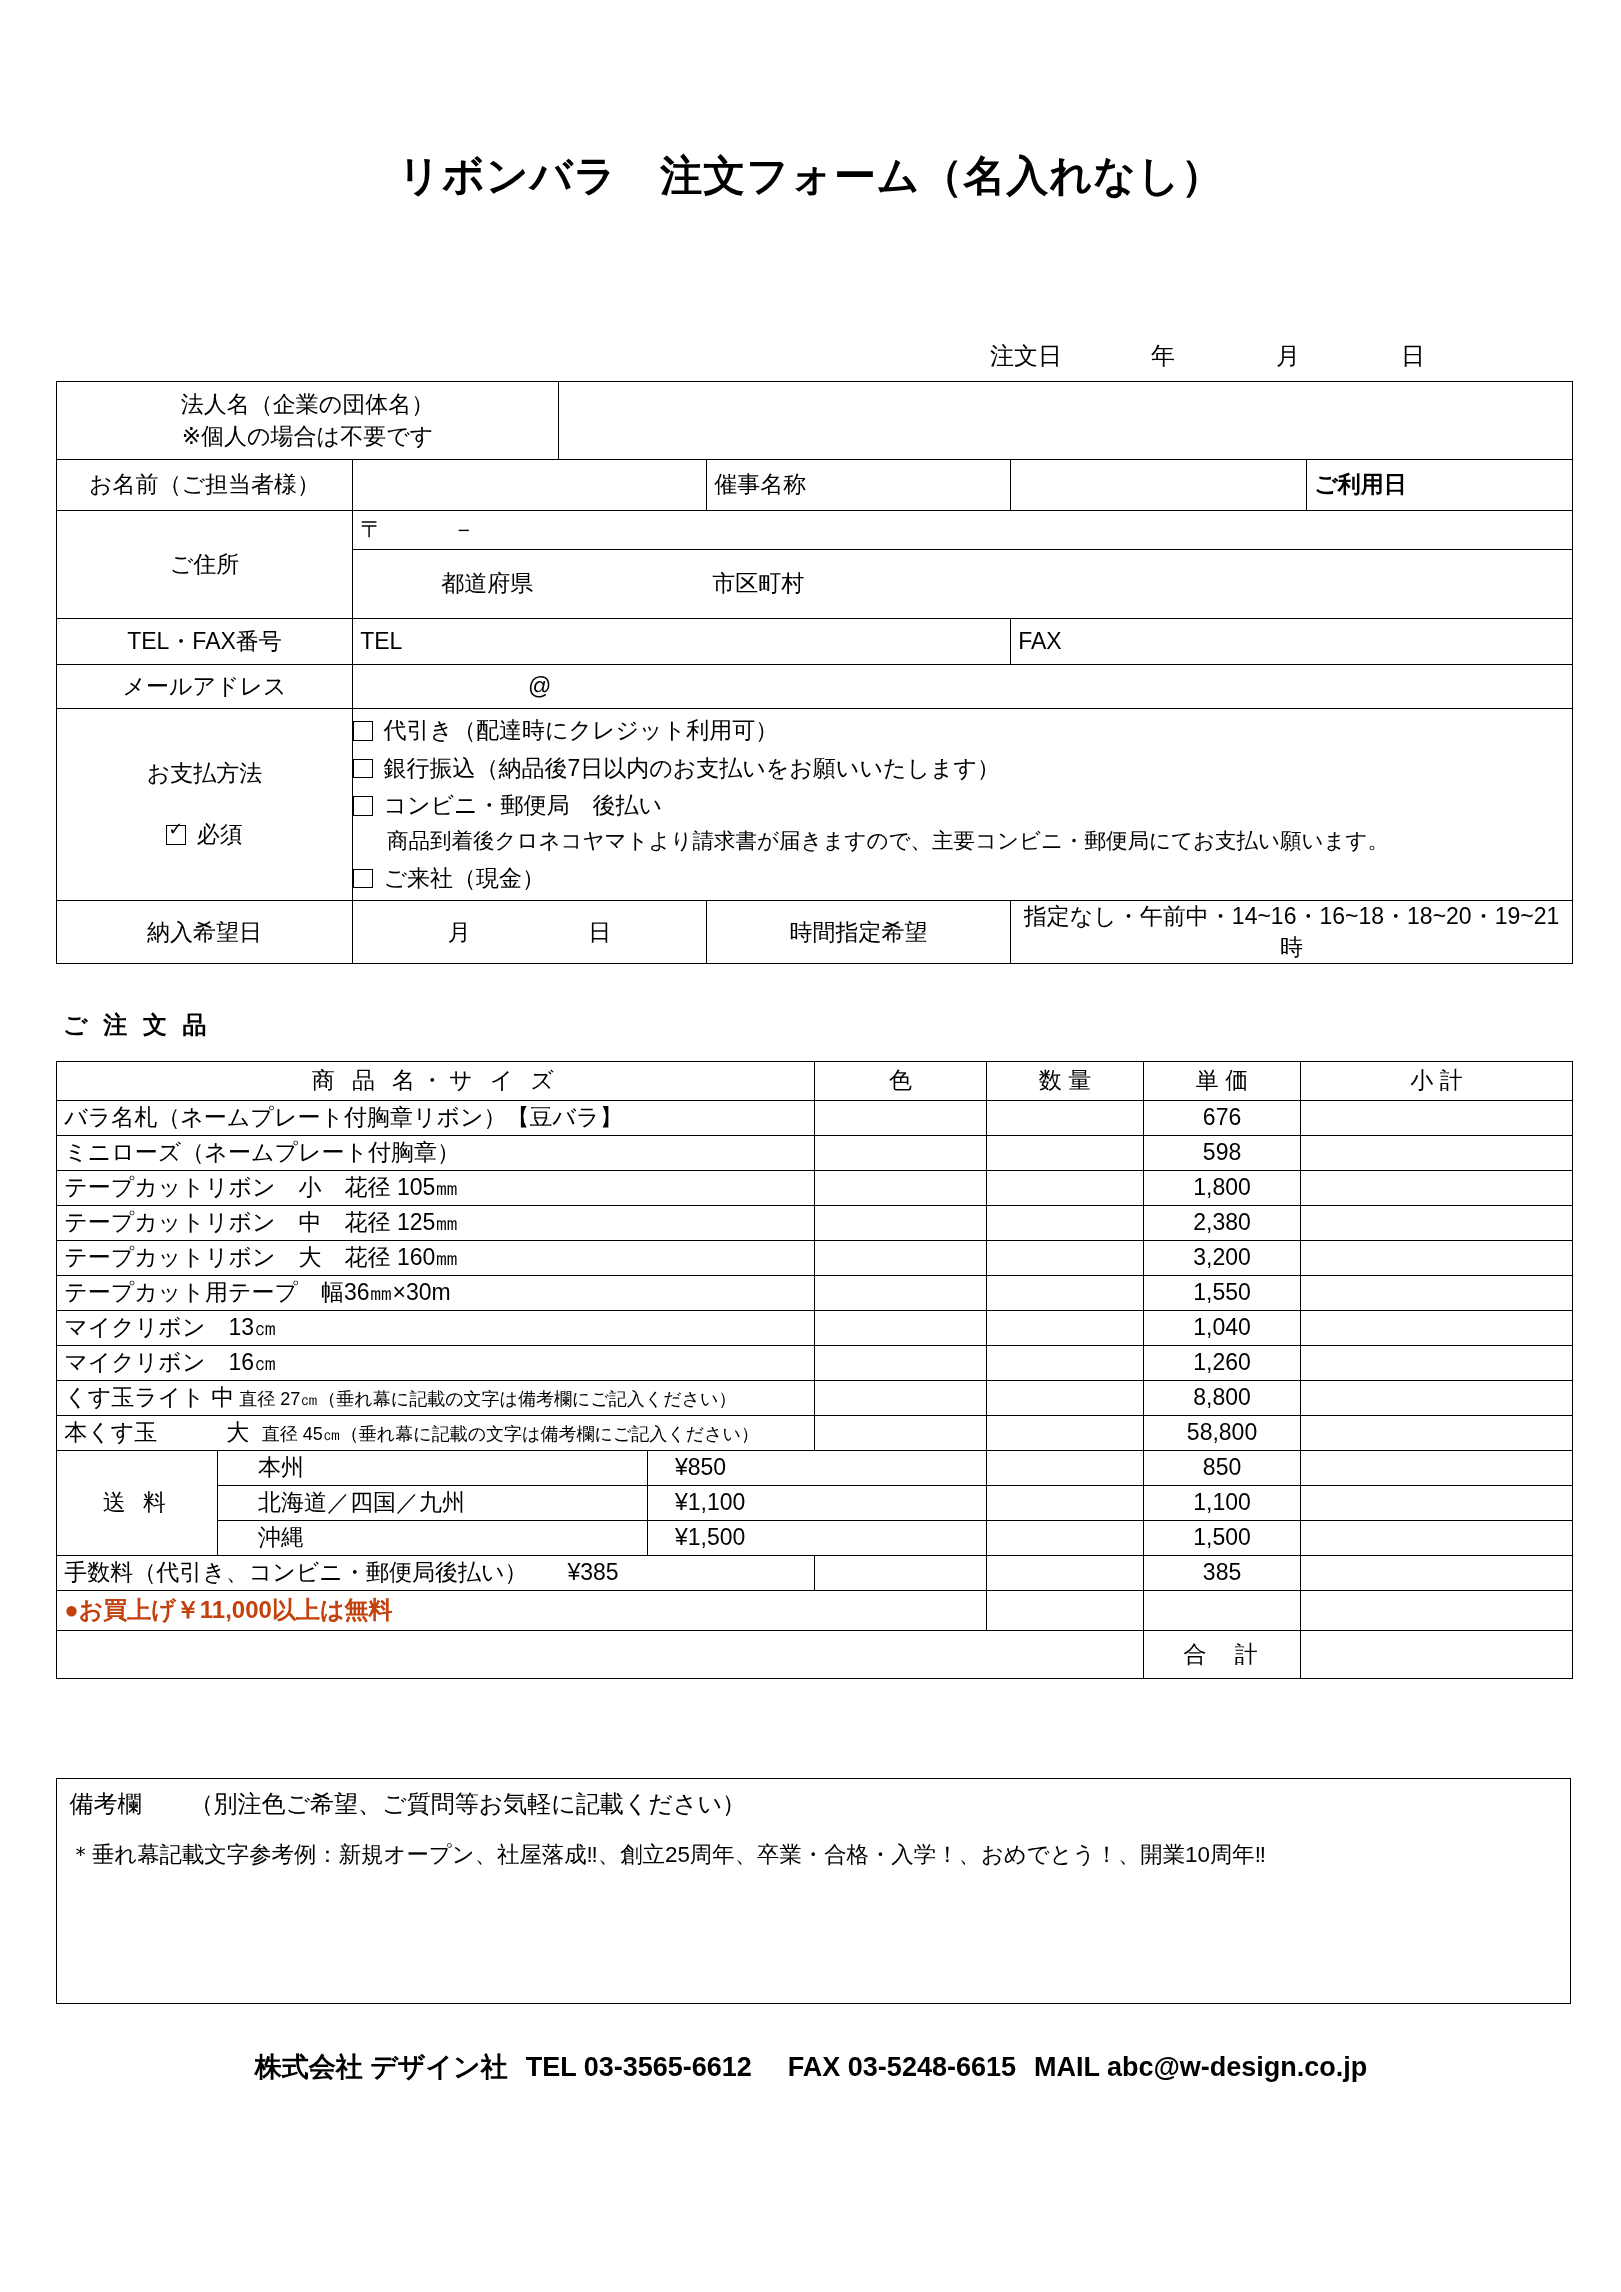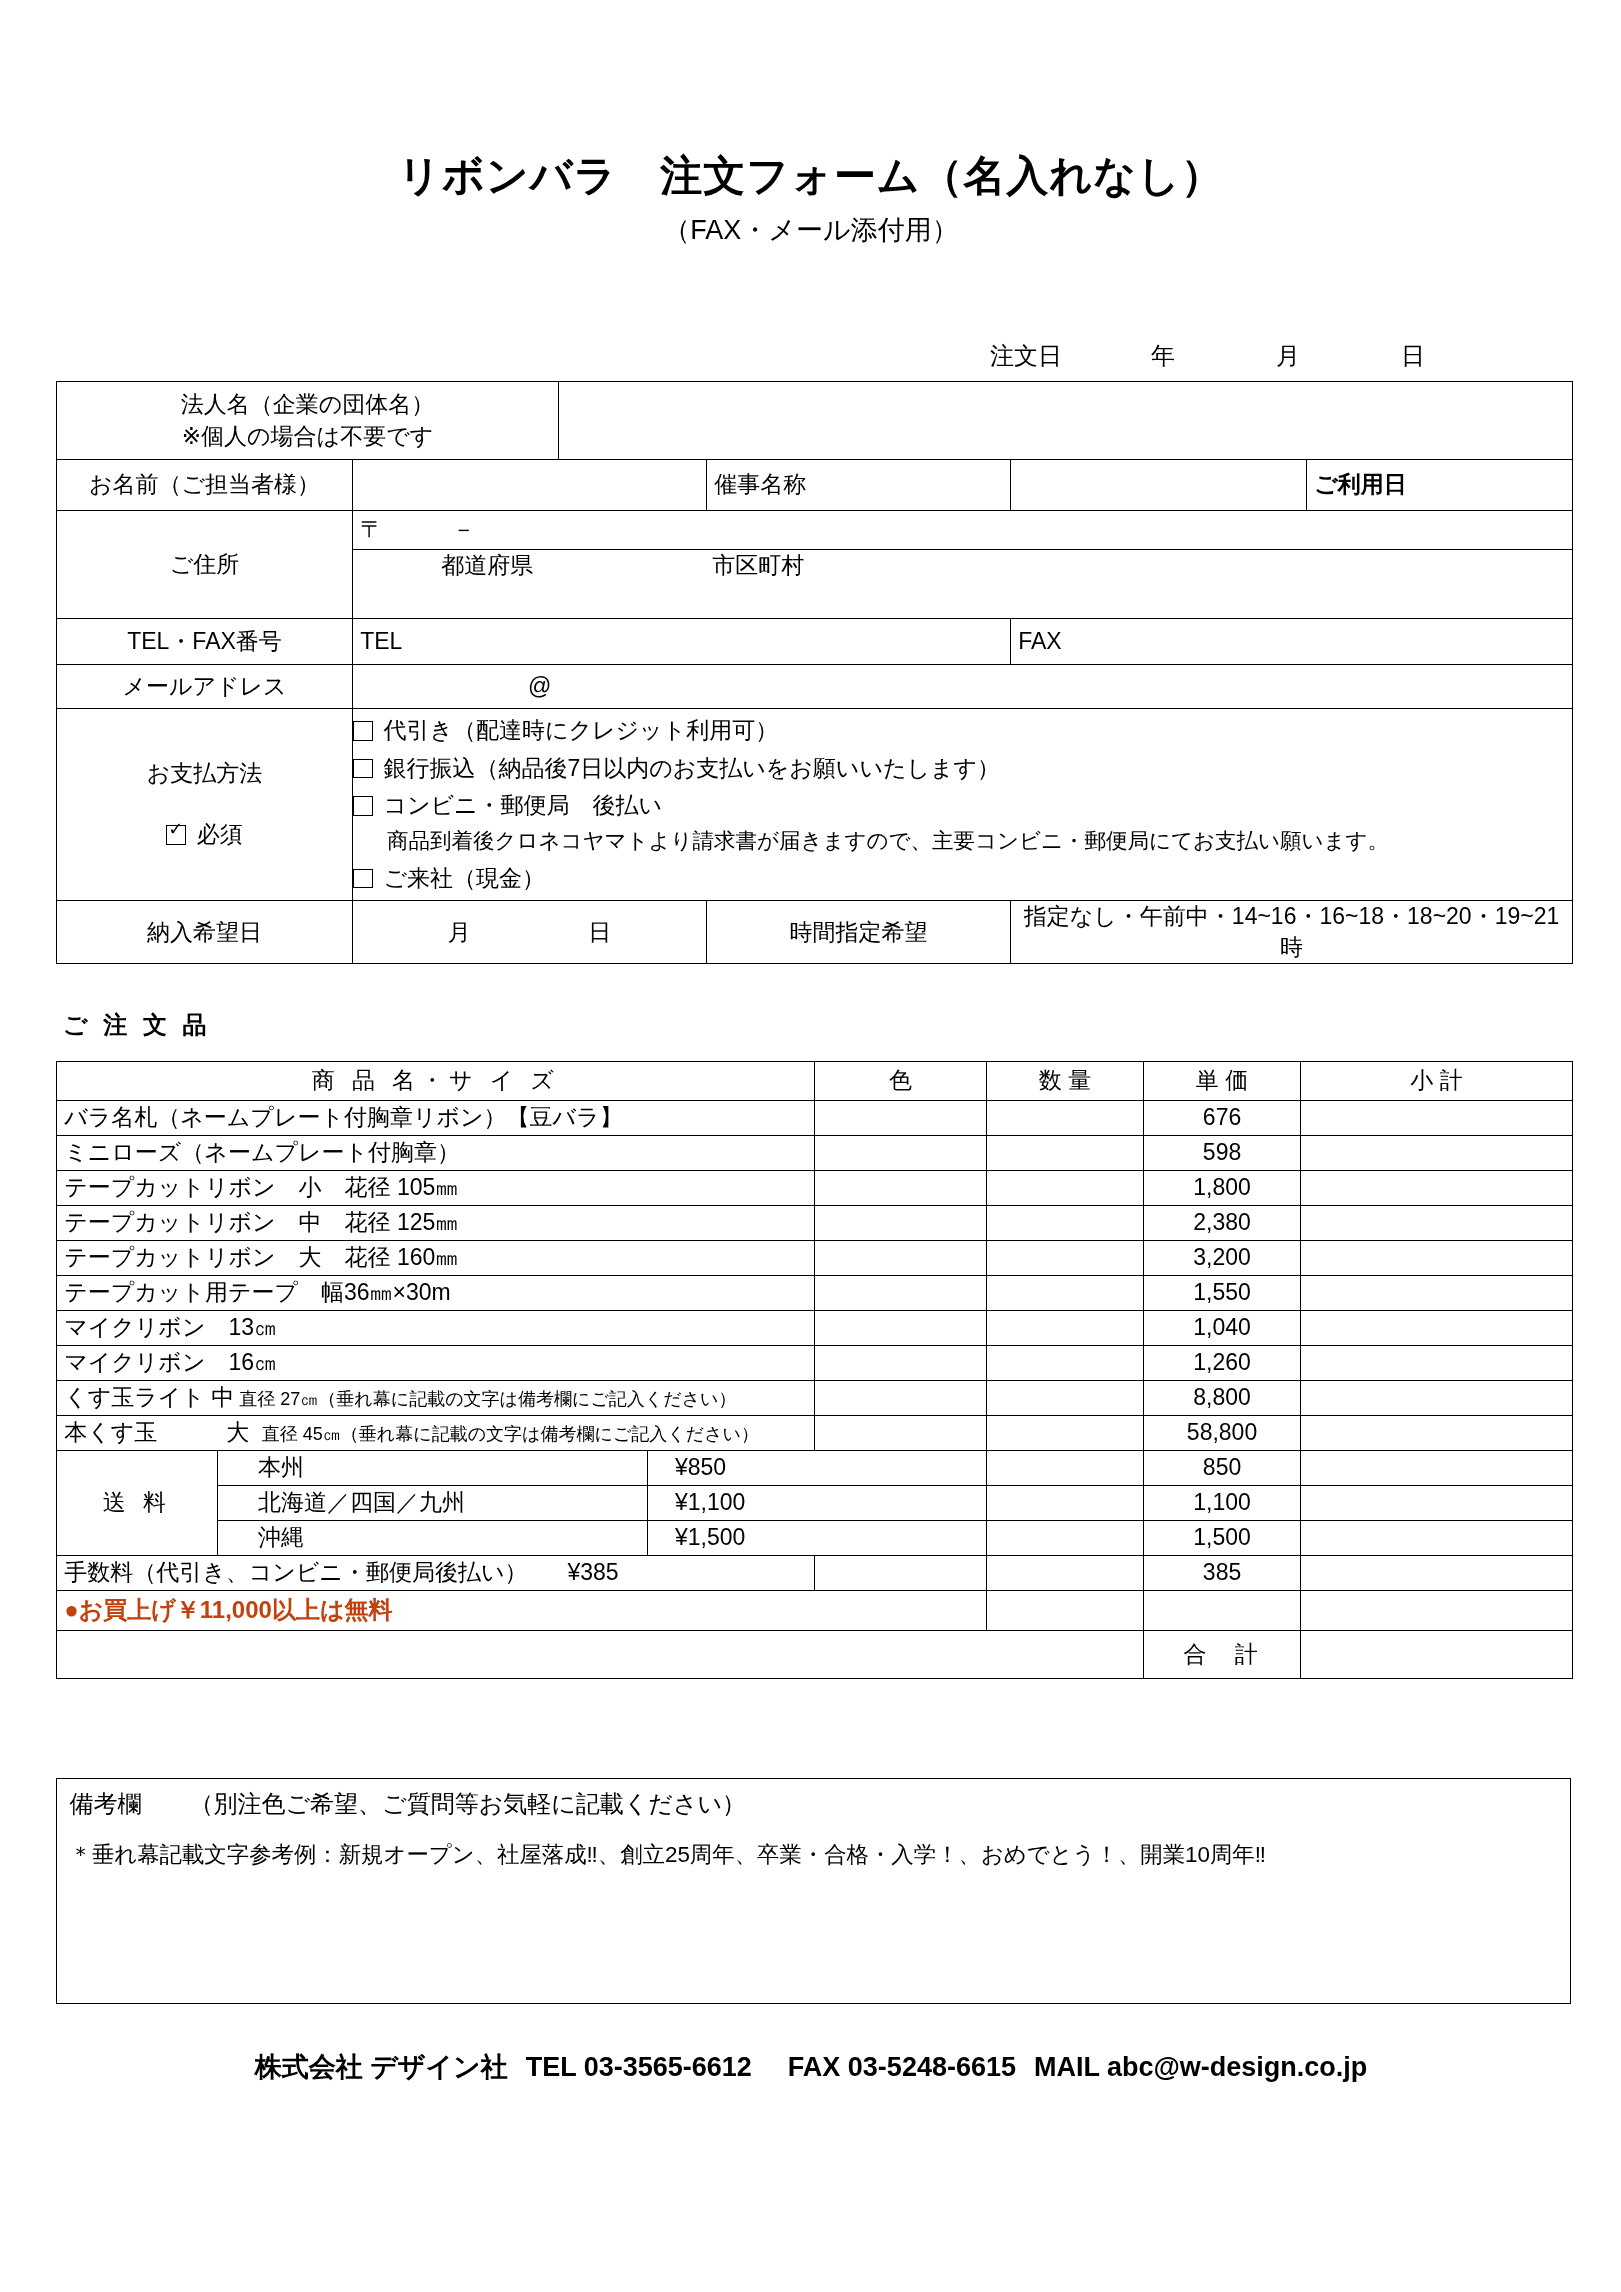--- a/index.html
+++ b/index.html
@@ -147,21 +147,20 @@
   }
   .footer .f-company { font-weight: bold; }
   .footer .f-sp { display: inline-block; width: 18px; }
 </style>
 </head>
 <body>
 
 <div class="page">
 
   <div class="title">リボンバラ　注文フォーム（名入れなし）</div>
-  <div class="subtitle">（FAX・メール添付用）</div>
 
   <div class="orderdate">
     <span class="od-label">注文日</span>
     <span class="od-y">年</span>
     <span class="od-m">月</span>
     <span class="od-d">日</span>
   </div>
 
   <table class="frm" id="tbl-customer">
     <colgroup>
@@ -189,21 +188,21 @@
       <td></td>
       <td class="lft bold">ご利用日</td>
     </tr>
 
     <tr>
       <td class="ctr" rowspan="2">ご住所</td>
       <td colspan="5" style="height:38px">〒　　　－</td>
     </tr>
     <tr>
       <td colspan="5" class="nopad" style="height:68px">
-        <div style="display:flex;height:100%;padding-left:7.2px;">
+        <div style="display:flex;align-items:center;height:100%;padding-left:7.2px;">
           <span style="margin-left:81px">都道府県</span>
           <span style="margin-left:179px">市区町村</span>
         </div>
       </td>
     </tr>
 
     <tr>
       <td class="ctr" style="height:45px">TEL・FAX番号</td>
       <td colspan="3" class="lft">TEL</td>
       <td colspan="2" class="lft">FAX</td>

